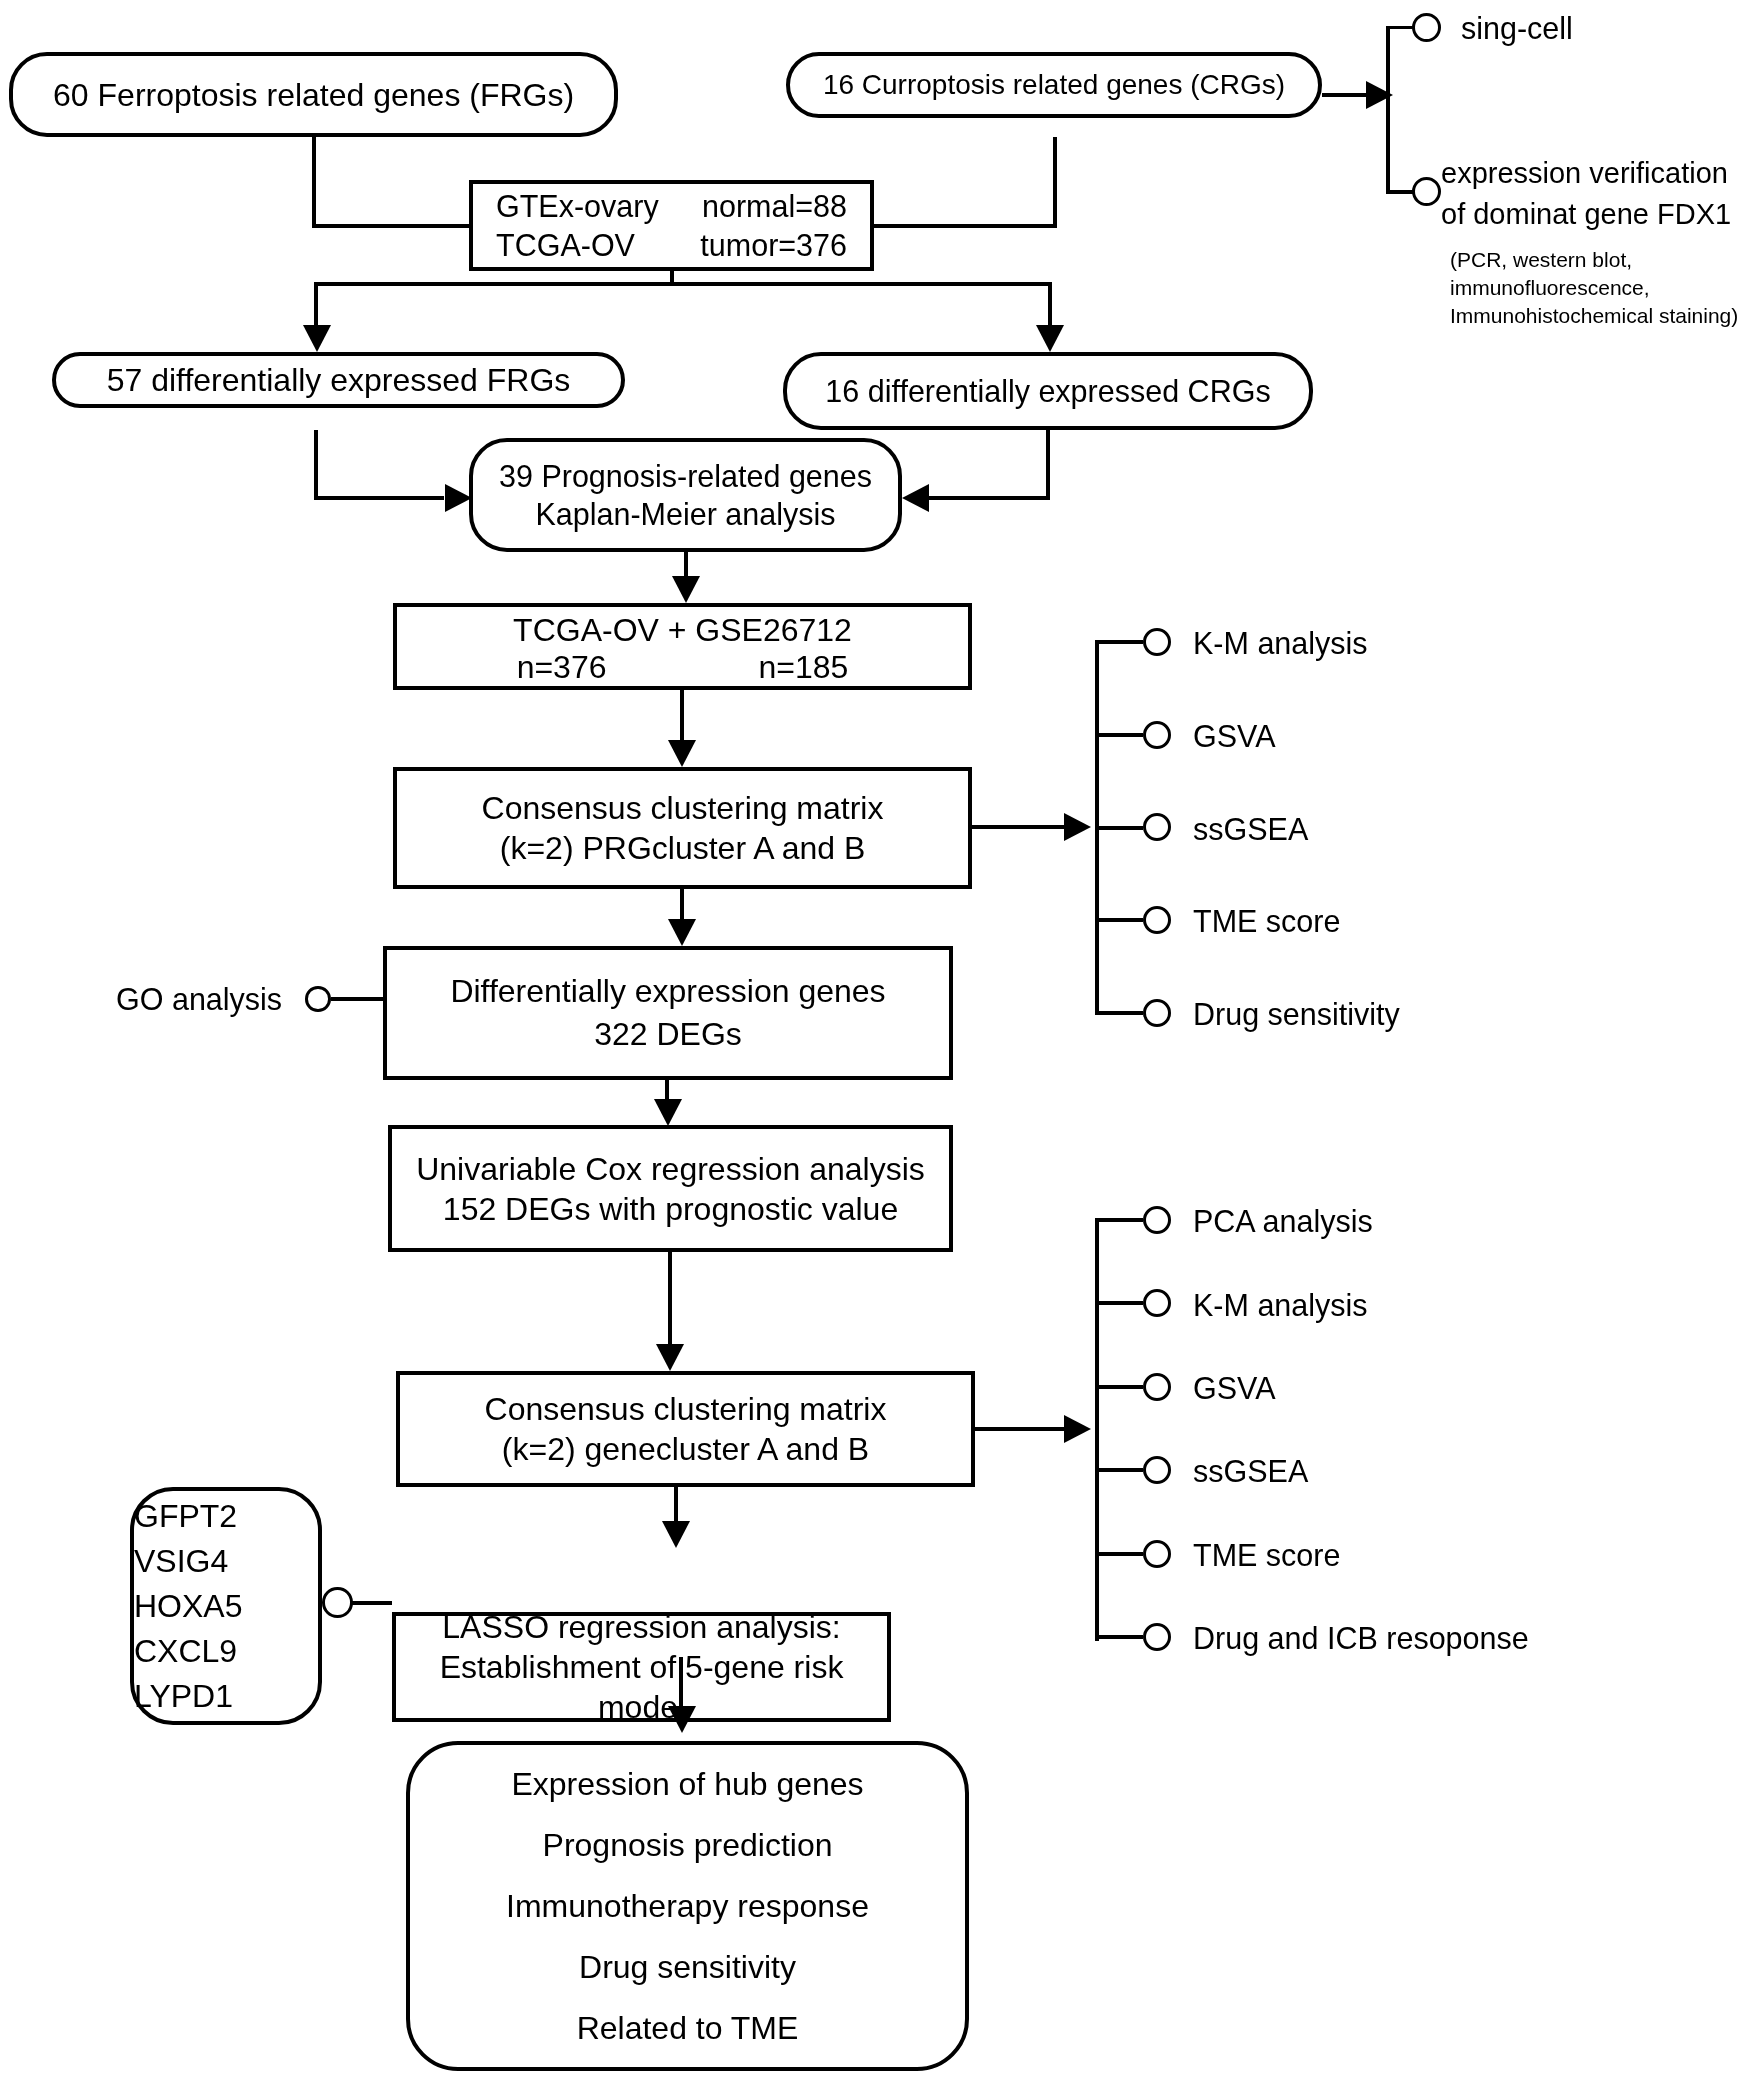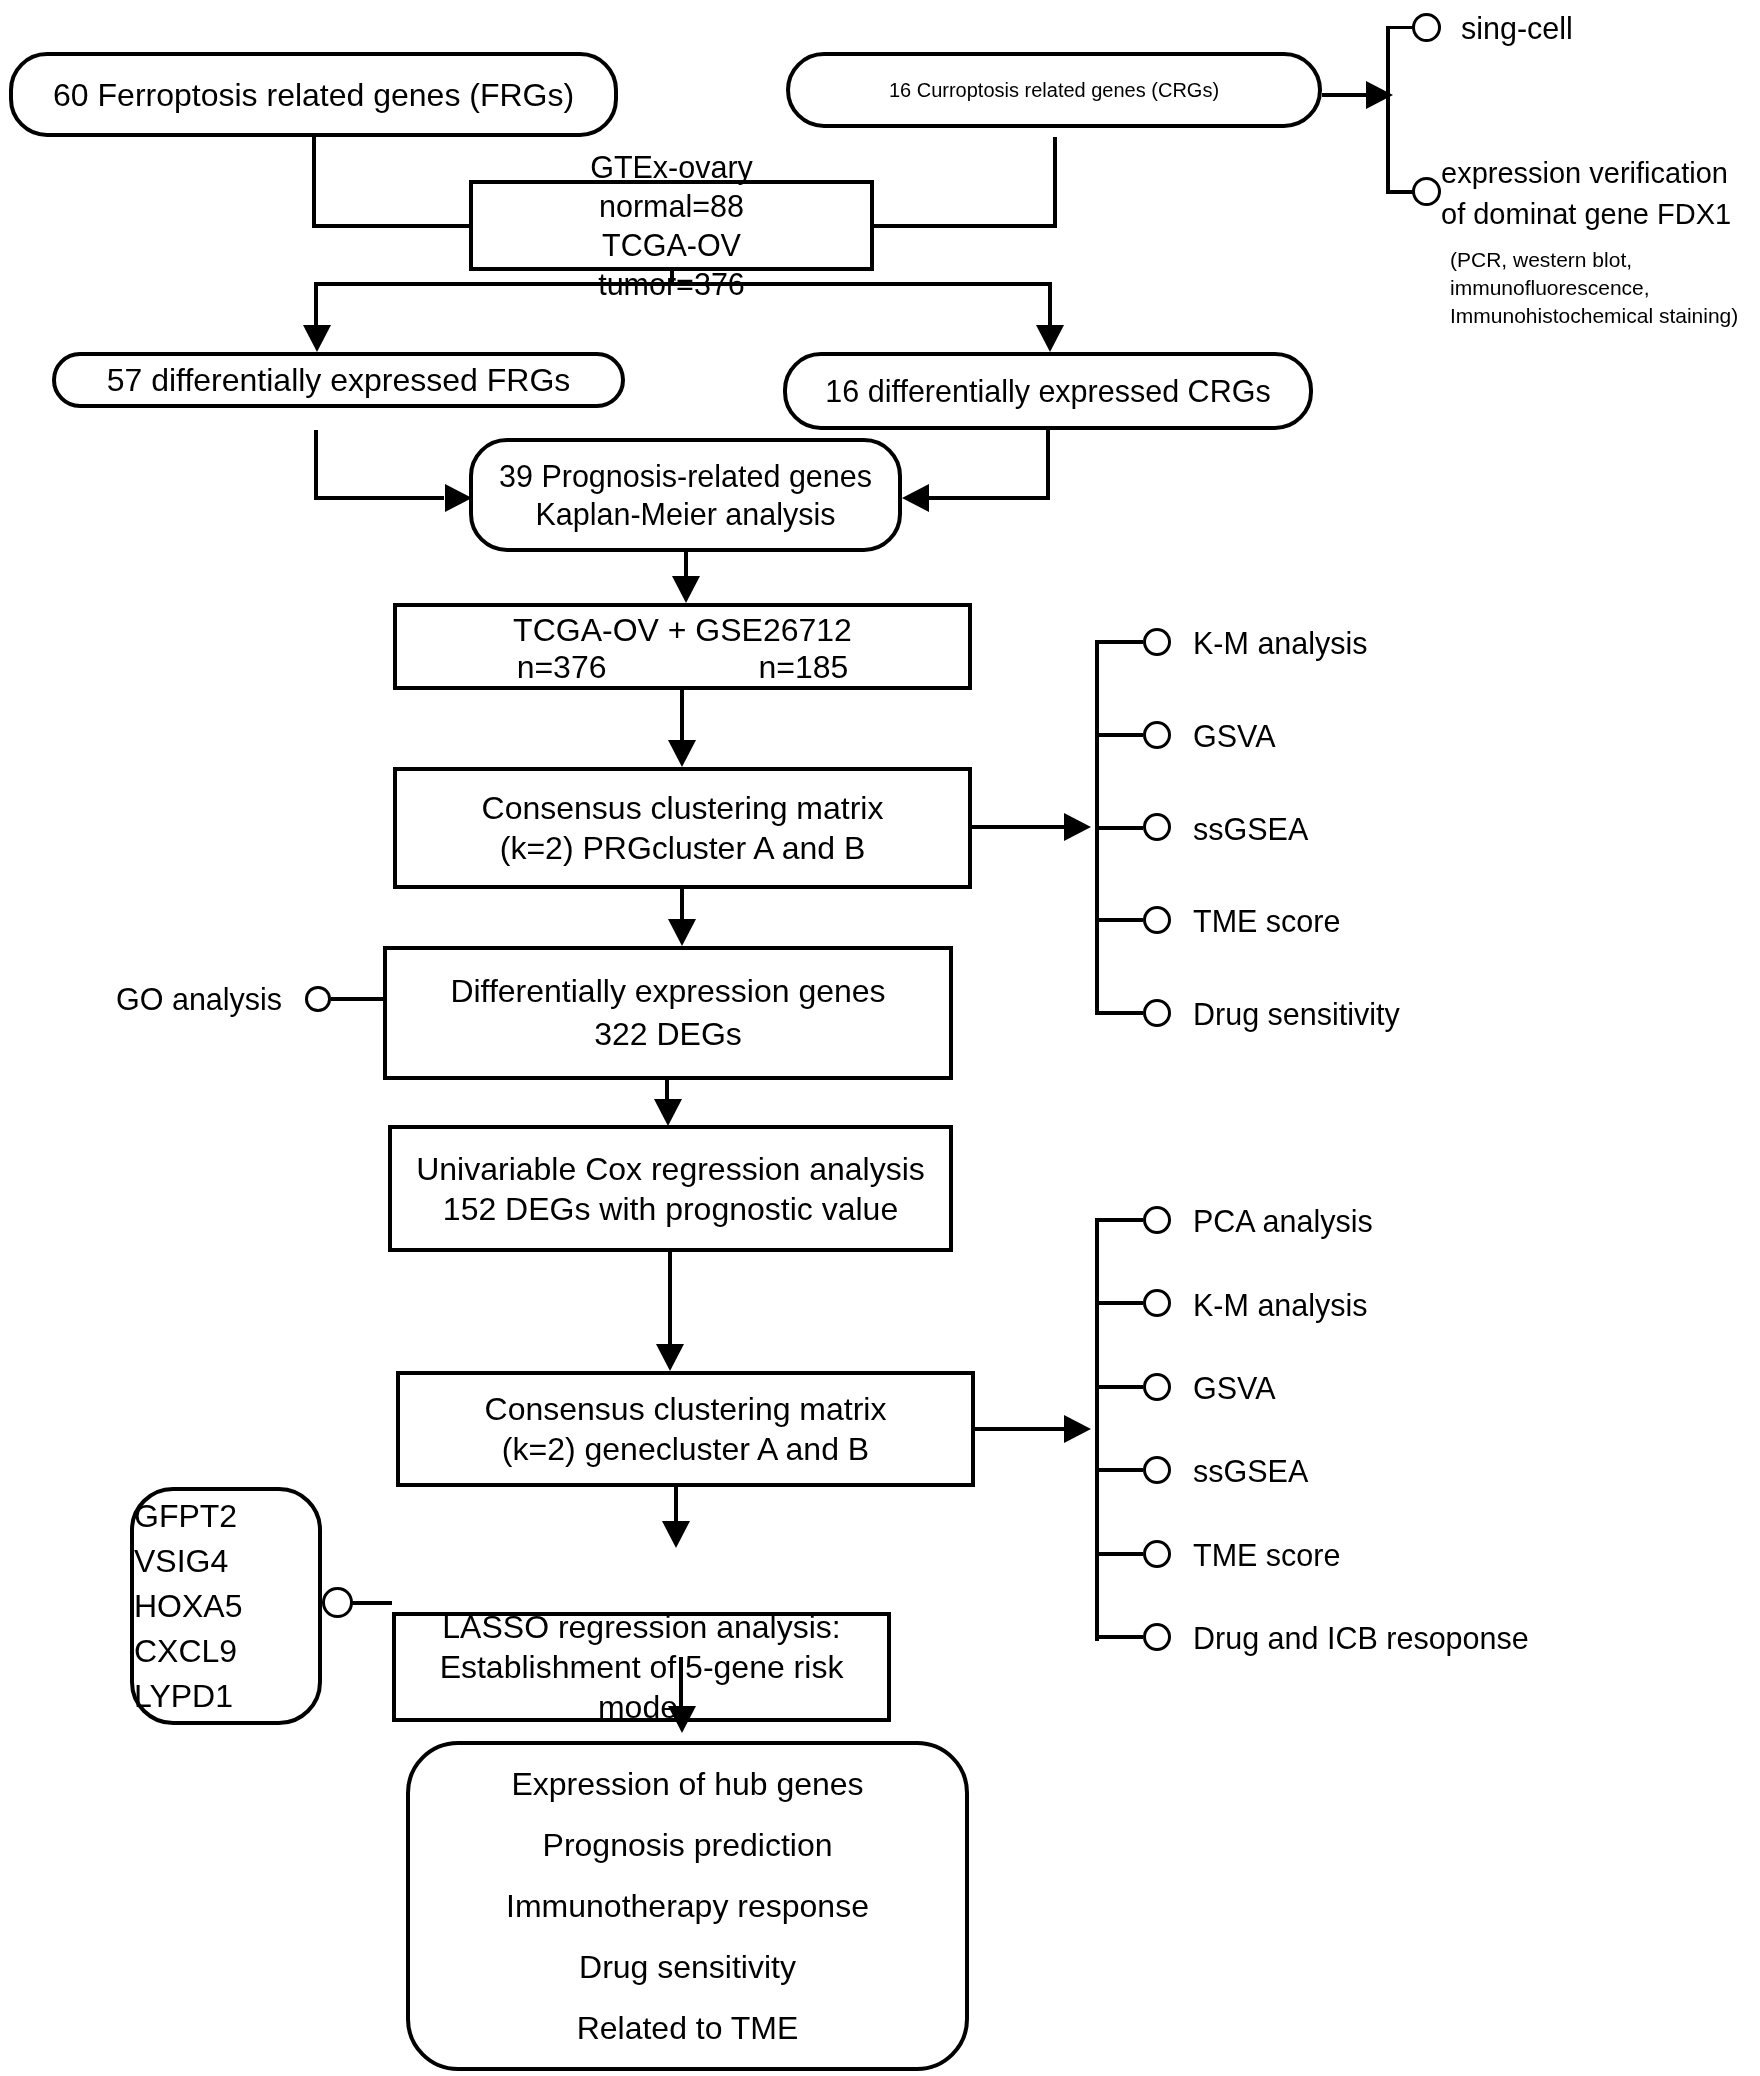--- a/index.html
+++ b/index.html
@@ -20,33 +20,33 @@
   .c{position:absolute;border:3.7px solid #000;border-radius:50%;background:#fff;box-sizing:border-box;}
   .t{position:absolute;white-space:nowrap;transform:translateY(-50%);font-size:30.5px;}
   .ad{position:absolute;width:0;height:0;border-left:14px solid transparent;
       border-right:14px solid transparent;border-top:27px solid #000;}
   .ar{position:absolute;width:0;height:0;border-top:14px solid transparent;
       border-bottom:14px solid transparent;border-left:27px solid #000;}
   .al{position:absolute;width:0;height:0;border-top:14px solid transparent;
       border-bottom:14px solid transparent;border-right:27px solid #000;}
   .row2{display:flex;justify-content:center;gap:152px;font-size:32px;line-height:34px;}
   .gtexrow{display:flex;justify-content:space-between;width:100%;padding:0 23px;
-           box-sizing:border-box;font-size:30.5px;line-height:39px;flex-direction:column;}
+           box-sizing:border-box;font-size:30.5px;line-height:39px;}
   .note{position:absolute;font-size:21px;line-height:28px;white-space:nowrap;}
 </style>
 </head>
 <body>
 
 <div id="canvas">
 
   <div class="b r" style="left:9.1px;top:52px;width:609px;height:85px">
     <span>60 Ferroptosis related genes (FRGs)</span>
   </div>
 
-  <div class="b r" style="left:786px;top:52px;width:536px;height:76px;font-size:20px">
+  <div class="b r" style="left:786px;top:52px;width:536px;height:66px;font-size:28px">
     <span>16 Curroptosis related genes (CRGs)</span>
   </div>
 
   <div class="b" style="left:469px;top:180px;width:405px;height:91px">
     <div class="gtexrow">
       <span>GTEx-ovary</span>
       <span>normal=88</span>
     </div>
     <div class="gtexrow">
       <span>TCGA-OV</span>

